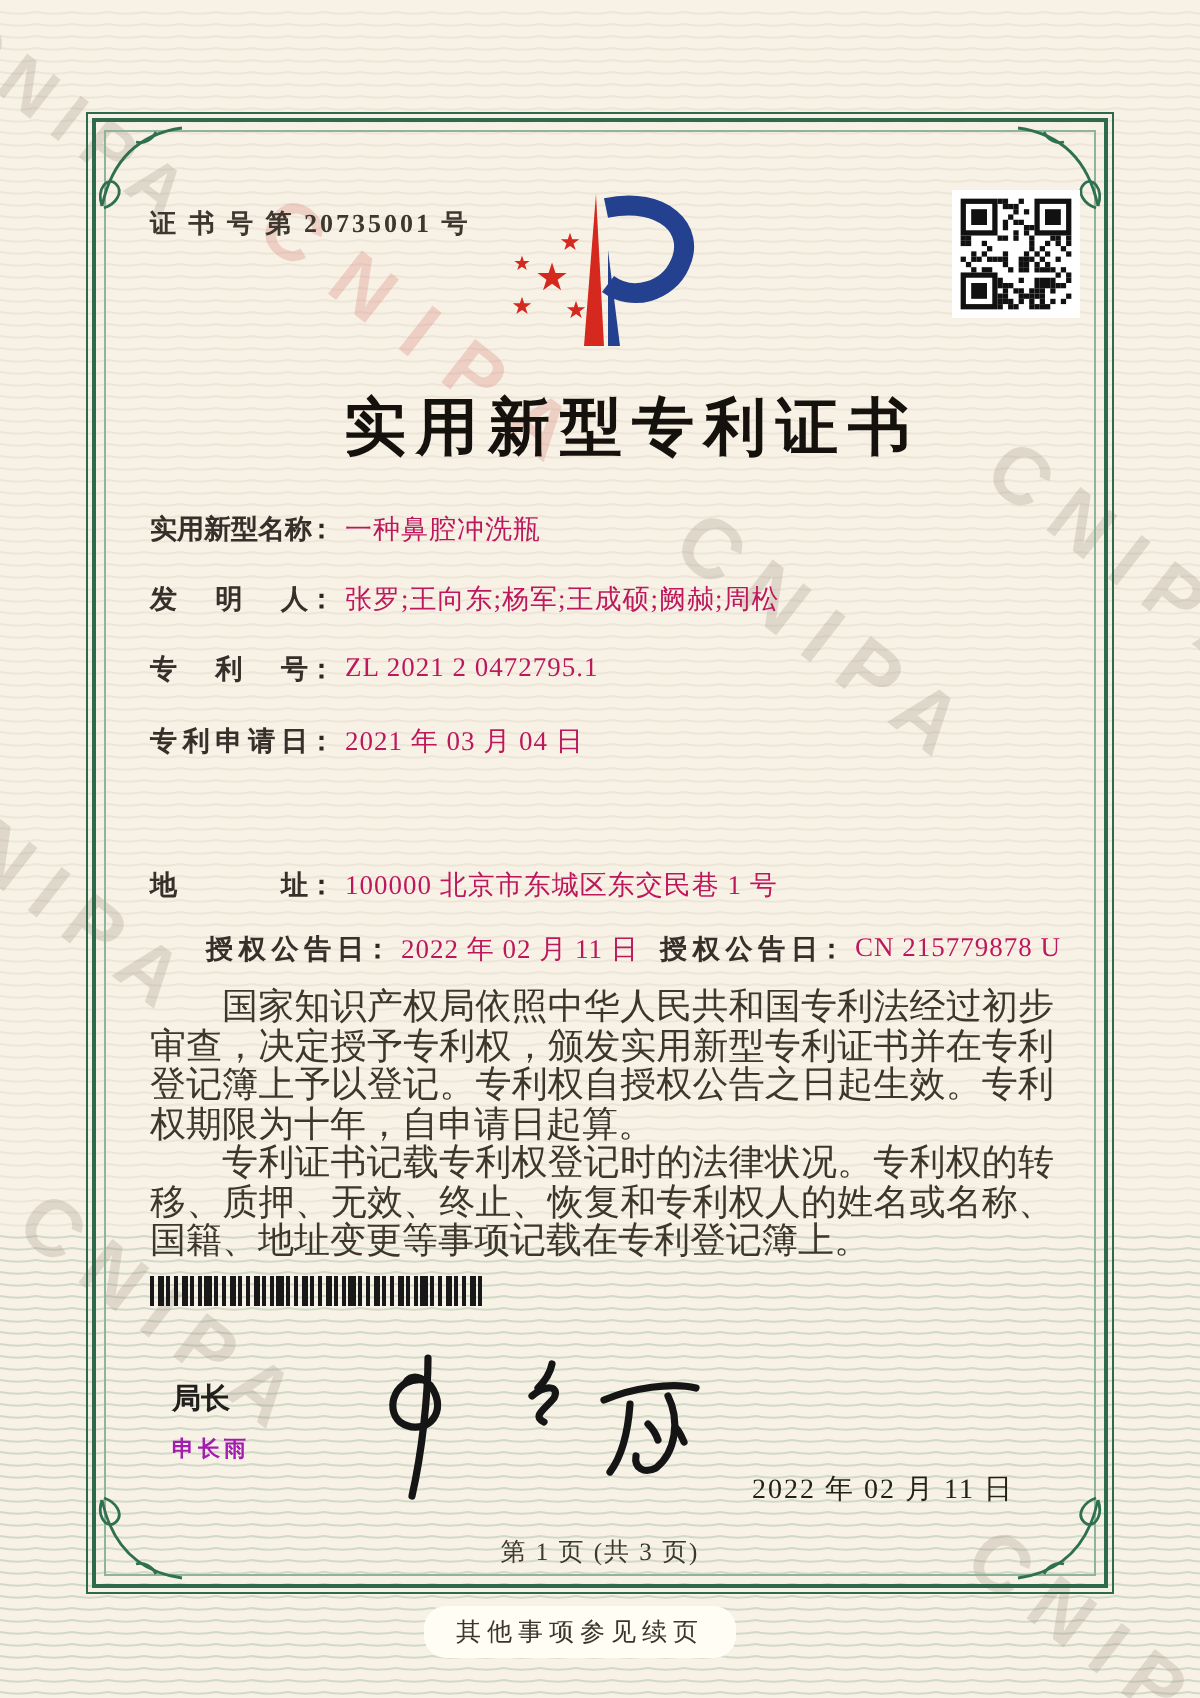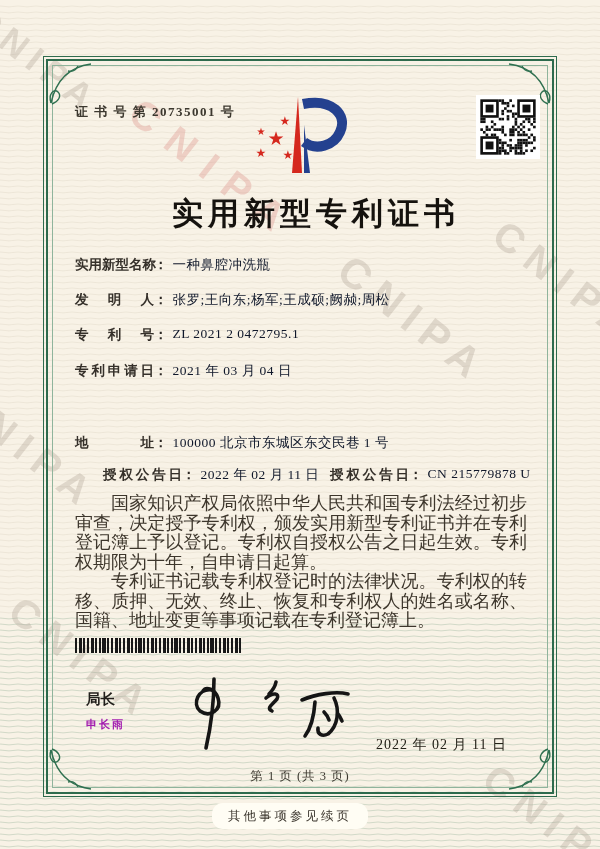--- a/index.html
+++ b/index.html
@@ -25,21 +25,21 @@
     font-weight:600;color:#3c382f;}
   .logo{position:absolute;left:250px;top:95px;width:106px;height:82px;}
   .qr{position:absolute;left:476px;top:95px;width:64px;height:64px;background:#fff;
     padding:3px;box-sizing:border-box;}
   .title{position:absolute;left:0;top:177px;width:100%;margin:16px;text-align:center;
     font-size:31px;font-weight:bold;letter-spacing:5px;color:#15120e;}
   .row{position:absolute;left:75px;font-size:13.5px;white-space:nowrap;}
   .flabel{display:inline-block;width:79px;text-align:justify;text-align-last:justify;
     font-weight:600;color:#35302a;vertical-align:top;}
   .colon{display:inline-block;font-weight:600;vertical-align:top;}
-  .fval{display:inline-block;margin-left:5px;color:#0f172a;vertical-align:top;
+  .fval{display:inline-block;margin-left:5px;color:#be185d;vertical-align:top;
     letter-spacing:0.5px;}
   .fval.multi{white-space:normal;width:362px;line-height:18.5px;}
   .pair2{position:absolute;left:227px;top:0;}
   .paras{position:absolute;left:75px;top:494px;width:452px;font-size:18px;
     line-height:19.5px;color:#3d362c;text-align:justify;}
   .paras p{margin:0;text-indent:2em;}
   .barcode{position:absolute;left:75px;top:638px;width:166px;height:15px;
     background:
       repeating-linear-gradient(90deg,#181818 0 2px,transparent 2px 4px),
       repeating-linear-gradient(90deg,#181818 0 1px,transparent 1px 6px),

